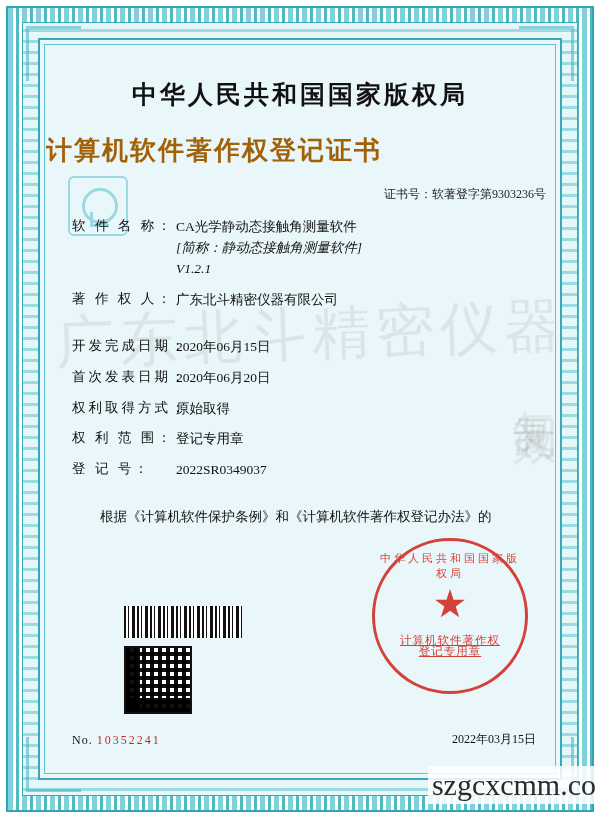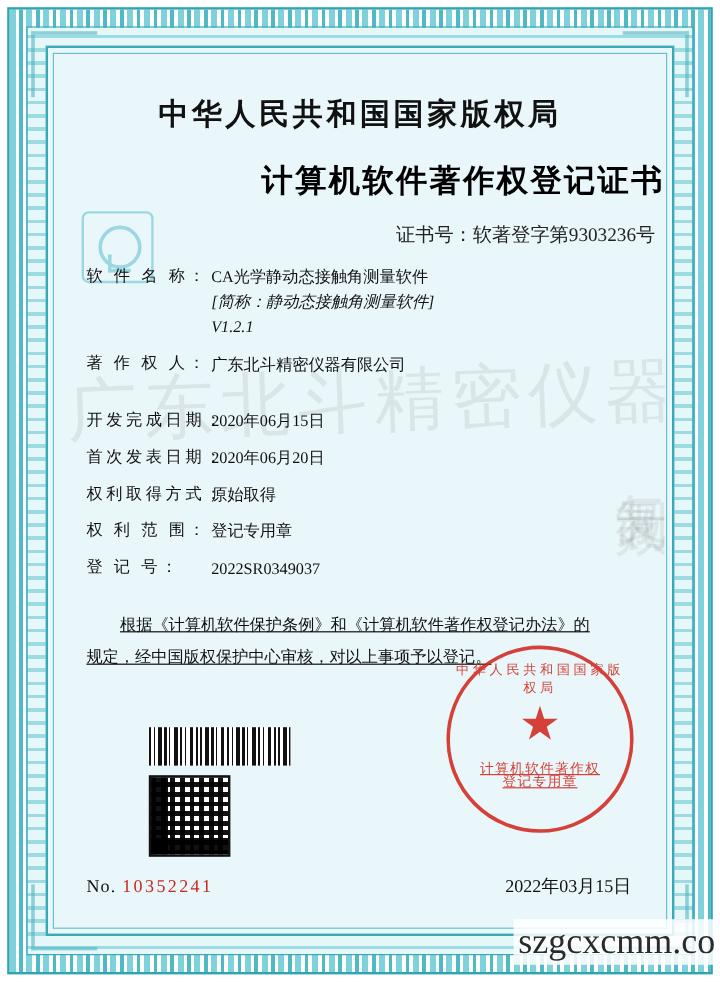--- a/index.html
+++ b/index.html
@@ -121,34 +121,34 @@
   .title-org {
     text-align: center;
     margin-top: 32px;
     font-size: 25px;
     letter-spacing: 3px;
     color: #111;
     font-weight: bold;
     font-family: "DejaVu Serif", serif;
   }
   .title-main {
-    text-align: right;
+    text-align: left;
     margin-top: 22px;
     font-size: 26px;
     letter-spacing: 2px;
-    color: #000000;
+    color: #a16207;
     font-weight: bold;
     font-family: "DejaVu Serif", serif;
   }
 
   .cert-no {
     text-align: right;
     margin-top: 18px;
     padding-right: 8px;
-    font-size: 16px;
+    font-size: 12px;
     color: #222;
   }
 
   .emblem {
     position: absolute;
     left: 22px;
     top: 130px;
     width: 56px;
     height: 56px;
     border: 2px solid #5bbfcd;
@@ -202,21 +202,20 @@
 
   .gap-block { height: 16px; }
 
   .paragraph {
     margin-top: 22px;
     padding: 0 14px 0 26px;
     font-size: 13.5px;
     line-height: 2.0;
     color: #111;
     text-indent: 28px;
-    text-decoration: underline;
   }
   .paragraph .line2 { text-indent: 0; }
 
   .codes {
     position: absolute;
     left: 78px;
     top: 560px;
   }
   .barcode {
     width: 118px;
@@ -281,26 +280,26 @@
     font-size: 11.5px;
     letter-spacing: 1px;
     text-decoration: underline;
   }
   .seal .seal-b1 { top: 92px; }
   .seal .seal-b2 { top: 103px; }
 
   .footer {
     position: absolute;
     left: 26px;
-    right: 28px;
+    right: 18px;
     bottom: 24px;
     display: flex;
     justify-content: space-between;
     align-items: flex-end;
-    font-size: 15px;
+    font-size: 12px;
     color: #111;
   }
   .footer .no {
     letter-spacing: 1px;
   }
   .footer .no .redno {
     color: #c62a1f;
     letter-spacing: 2px;
   }
 
@@ -384,21 +383,20 @@
 
       <div class="field-row">
         <div class="field-label">登 记 号：</div>
         <div class="field-value">2022SR0349037</div>
       </div>
 
     </div>
 
     <div class="paragraph">
       <div>根据《计算机软件保护条例》和《计算机软件著作权登记办法》的</div>
-      <div class="line2">规定，经中国版权保护中心审核，对以上事项予以登记。</div>
     </div>
 
     <div class="codes">
       <div class="barcode"></div>
       <div class="qrcode"></div>
     </div>
 
     <div class="seal">
       <div class="seal-top">中华人民共和国国家版权局</div>
       <div class="star">★</div>

